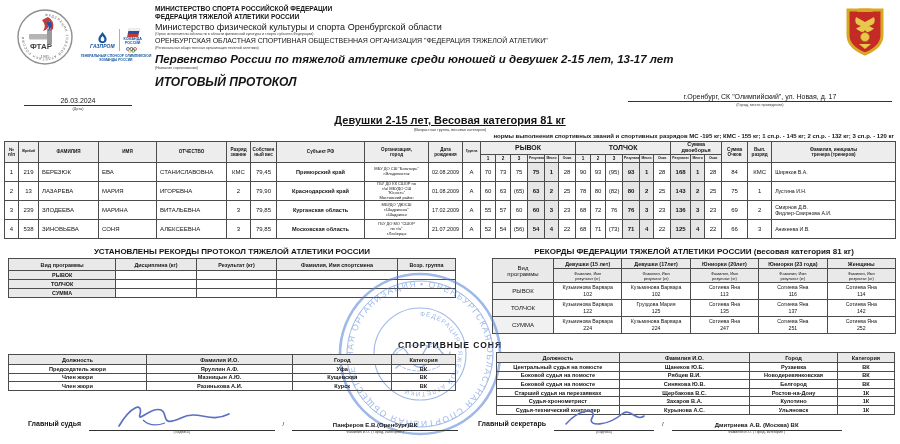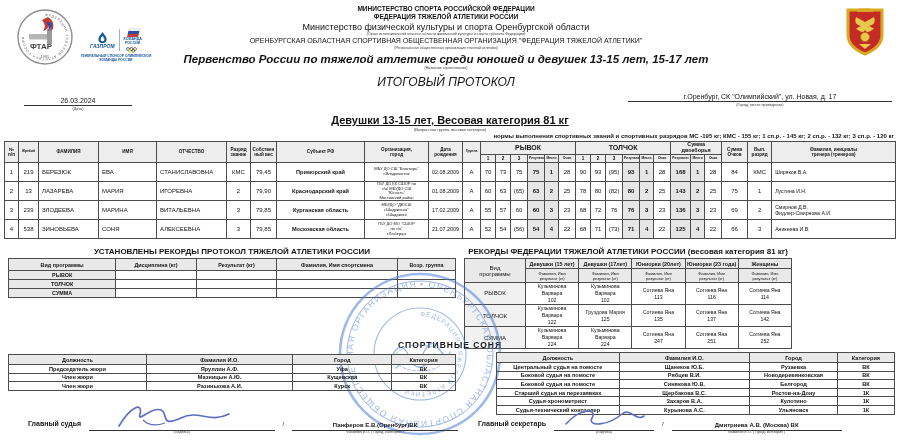--- a/index.html
+++ b/index.html
@@ -11,27 +11,27 @@
   .sponsor{position:absolute;left:80px;top:28px;width:72px;text-align:center;}
   .sponsor-top{display:flex;align-items:center;justify-content:center;gap:4px;}
   .gazprom{display:flex;flex-direction:column;align-items:center;}
   .gazprom-word{font-size:5px;font-weight:bold;color:#1857a0;font-style:italic;}
   .vline{width:1px;height:22px;background:#9ab2d4;}
   .teamrus{display:flex;flex-direction:column;align-items:center;gap:1px;}
   .teamrus-word{font-size:3.6px;font-weight:bold;color:#1857a0;white-space:pre-line;line-height:1.1;}
   .sponsor-note{margin-top:2px;font-size:3.3px;color:#1857a0;font-weight:bold;line-height:1.2;}
   .coat{position:absolute;right:14px;top:6px;}
 
-  .org-header{position:absolute;left:146px;top:5px;width:600px;text-align:center;line-height:1.18;}
+  .org-header{position:absolute;left:155px;top:5px;width:600px;line-height:1.18;}
   .h-b1{font-size:6.6px;font-weight:bold;}
   .h-min{font-size:9px;margin-top:1px;}
   .h-note{font-size:3.6px;color:#3c3c3c;}
   .h-org3{font-size:7px;margin-top:1px;}
   .h-comp{font-size:11.5px;font-weight:bold;font-style:italic;margin-top:3px;}
-  .h-proto{font-size:12px;font-weight:normal;font-style:italic;margin-top:4px;}
+  .h-proto{font-size:12px;font-weight:bold;font-style:italic;margin-top:4px;}
 
   .date-block{position:absolute;left:24px;top:97px;width:108px;text-align:center;}
   .loc-block{position:absolute;left:628px;top:93px;width:264px;text-align:center;}
   .uline{font-size:7px;border-bottom:1px solid #333;padding-bottom:1px;}
   .sub-tiny{font-size:3.8px;color:#3c3c3c;margin-top:1px;}
 
   .section-title{position:absolute;left:0;top:114px;width:100%;text-align:center;
                  font-size:11px;font-weight:bold;text-decoration:underline;}
   .section-sub{position:absolute;left:0;top:127px;width:100%;text-align:center;font-size:3.9px;color:#3c3c3c;}
   .norms{position:absolute;right:6px;top:133px;font-size:6px;font-weight:bold;}
@@ -61,21 +61,21 @@
   .main-table tbody td:nth-child(24),.main-table tbody td:nth-child(25){background:#e6e6e6;font-weight:bold;}
   .main-table tbody td:nth-child(29){text-align:left;padding-left:3px;font-size:5.2px;line-height:1.2;}
 
   
   .rec-title{font-size:8px;font-weight:bold;text-align:center;margin-bottom:2px;}
   .rec-left{position:absolute;left:8px;top:247px;width:448px;}
   .rec-table{width:100%;font-size:5.4px;}
   .rec-table thead td{background:#e9e9e9;font-weight:bold;height:11px;}
   .rec-table tbody tr{height:9px;}
   .rec-table tbody td:first-child{background:#e9e9e9;font-weight:bold;}
-  .rec-right{position:absolute;left:464px;top:247px;width:328px;}
+  .rec-right{position:absolute;left:492px;top:247px;width:404px;}
   .fed-table{width:100%;font-size:5.2px;}
   .fed-table thead td{background:#e9e9e9;}
   .fed-corner{font-size:6px;width:58px;}
   .fed-cat{font-weight:bold;font-size:5.4px;height:9px;}
   .fed-sub{font-size:4px;line-height:1.25;height:13px;}
   .fed-table tbody tr{height:17px;}
   .fed-table tbody td{line-height:1.35;}
   .fed-table tbody td:first-child{background:#f1f1f1;font-size:6px;}
 
   
@@ -171,35 +171,35 @@
     <path d="M15 38 h12 l-6 5 z" fill="#e8c84a"></path>
   </svg>
 
   <div class="org-header">
     <div class="h-b1">МИНИСТЕРСТВО СПОРТА  РОССИЙСКОЙ ФЕДЕРАЦИИ</div>
     <div class="h-b1">ФЕДЕРАЦИЯ ТЯЖЕЛОЙ АТЛЕТИКИ РОССИИ</div>
     <div class="h-min">Министерство физической культуры и спорта Оренбургской области</div>
     <div class="h-note">(Орган исполнительной власти в области физической культуры и спорта субъекта Федерации)</div>
     <div class="h-org3">ОРЕНБУРГСКАЯ ОБЛАСТНАЯ СПОРТИВНАЯ ОБЩЕСТВЕННАЯ ОРГАНИЗАЦИЯ "ФЕДЕРАЦИЯ ТЯЖЕЛОЙ АТЛЕТИКИ"</div>
     <div class="h-note">(Региональная общественная организация тяжелой атлетики)</div>
-    <div class="h-comp">Первенство России по тяжелой атлетике среди юношей и девушек 13-15 лет, 15-17 лет</div>
+    <div class="h-comp">Первенство России по тяжелой атлетике среди юношей и девушек 2-15 лет, 13-17 лет</div>
     <div class="h-note">(Название соревнования)</div>
     <div class="h-proto">ИТОГОВЫЙ ПРОТОКОЛ</div>
   </div>
 
   <div class="date-block">
     <div class="uline">26.03.2024</div>
     <div class="sub-tiny">(Дата)</div>
   </div>
   <div class="loc-block">
     <div class="uline">г.Оренбург, СК "Олимпийский", ул. Новая, д. 17</div>
     <div class="sub-tiny">(Город, место проведения)</div>
   </div>
 
-  <div class="section-title">Девушки 13-15 лет, Весовая категория 81 кг</div>
+  <div class="section-title">Девушки 2-15 лет, Весовая категория 81 кг</div>
   <div class="section-sub">(Возрастная группа, весовая категория)</div>
   <div class="norms">нормы выполнения спортивных званий и спортивных разрядов  МС -195 кг; КМС - 155 кг; 1 сп.р. - 145 кг; 2 сп.р. - 132 кг; 3 сп.р. - 120 кг</div>
 
   <table class="main-table">
     <colgroup>
       <col style="width:14px">
         <col style="width:20px">
         <col style="width:60px">
         <col style="width:58px">
       <col style="width:70px">

